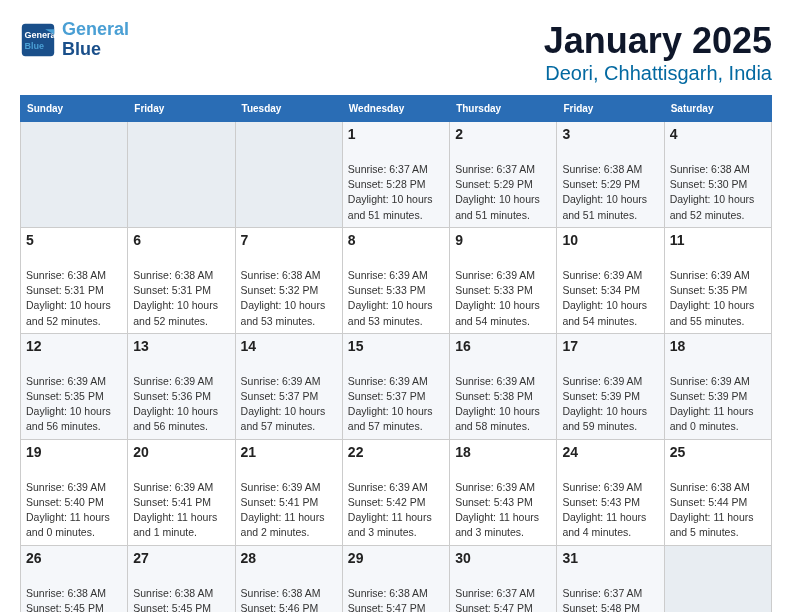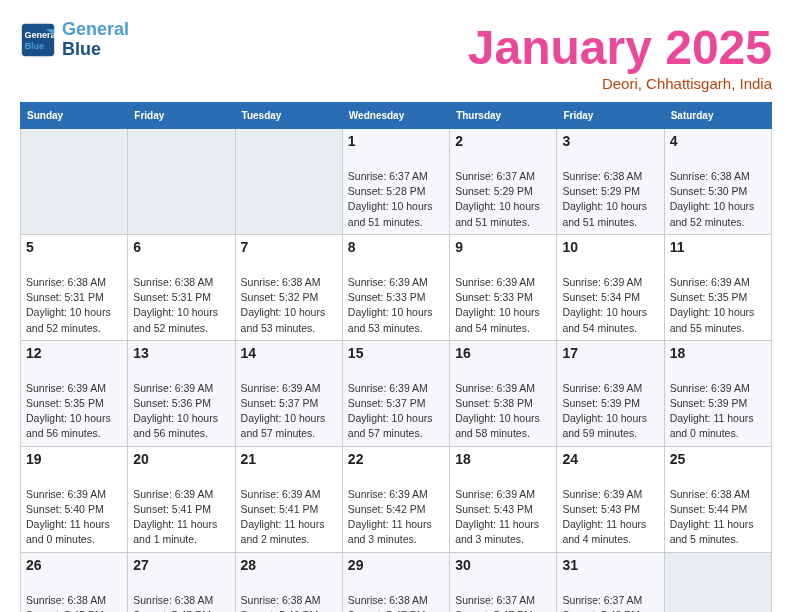--- a/index.html
+++ b/index.html
@@ -31,27 +31,27 @@
       color: #4a9fd4;
     }
     .logo-icon {
       width: 36px;
       height: 36px;
     }
     .title-area {
       text-align: right;
     }
     .month-title {
-      font-size: 48px;
+      font-size: 36px;
       font-weight: bold;
-      color: #ec4899;
+      color: #0f172a;
     }
     .location-title {
-      font-size: 15px;
-      color: #c2410c;
+      font-size: 20px;
+      color: #0369a1;
     }
     table {
       width: 100%;
       border-collapse: collapse;
       font-size: 11px;
     }
     thead tr {
       background-color: #2a6db5;
       color: #fff;
     }

